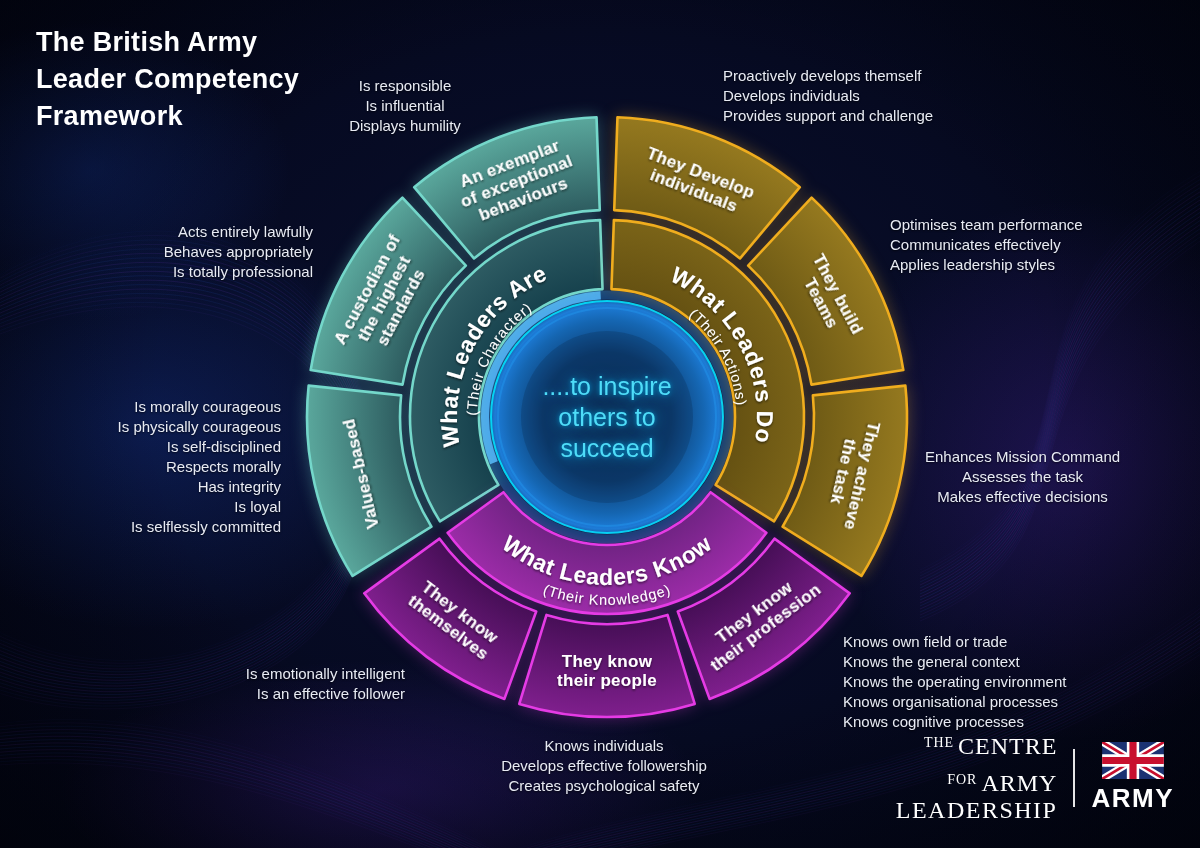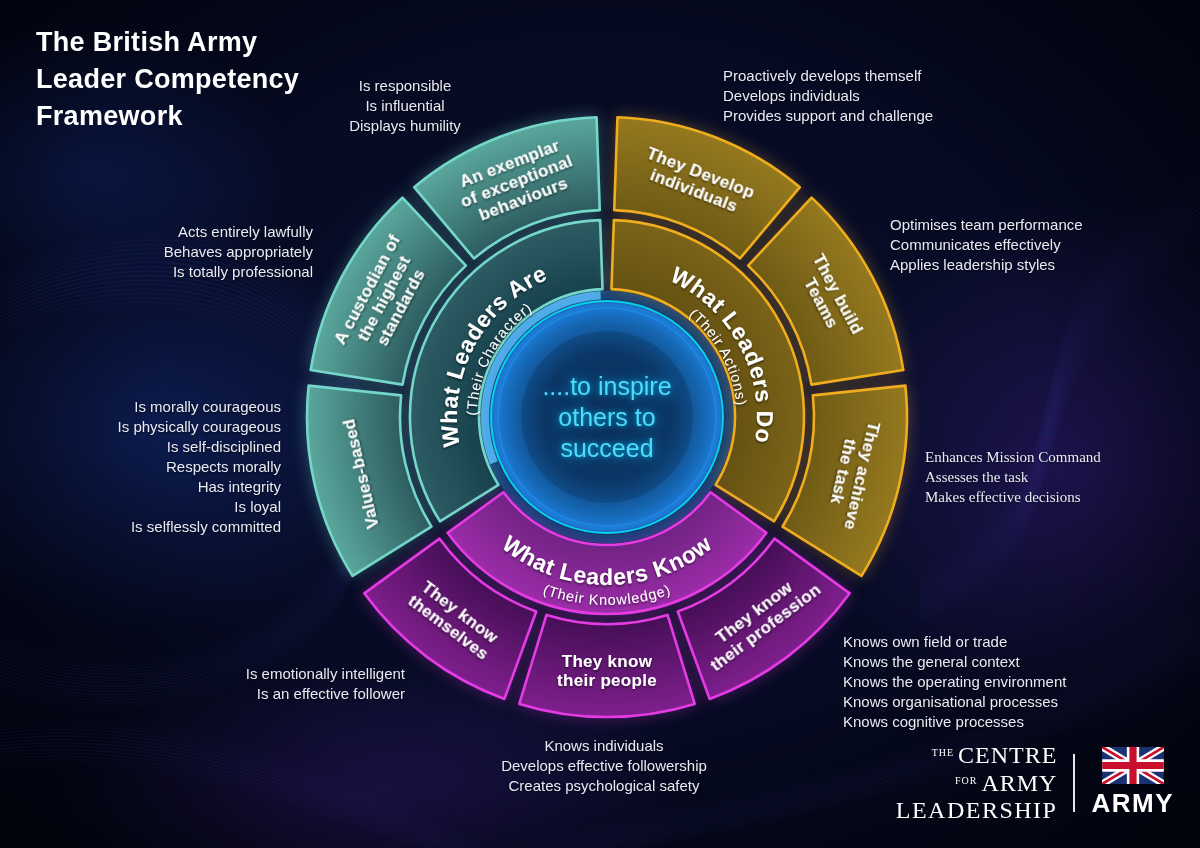--- a/index.html
+++ b/index.html
@@ -15,30 +15,30 @@
   .center-text{position:absolute;left:497px;top:371px;width:220px;text-align:center;
          color:#4edcf8;font-size:25px;line-height:31px;font-weight:500;
          text-shadow:0 0 14px rgba(0,195,255,.8),0 0 4px rgba(0,195,255,.55);}
   .note{position:absolute;color:#e8ebf4;font-size:15px;line-height:20px;font-weight:500;
         text-shadow:0 1px 2px rgba(0,0,0,.65);}
   #note-exemplar{left:295px;top:76px;width:220px;text-align:center;}
   #note-develop{left:723px;top:66px;text-align:left;}
   #note-custodian{left:60px;top:222px;width:253px;text-align:right;}
   #note-teams{left:890px;top:215px;text-align:left;}
   #note-values{left:30px;top:397px;width:251px;text-align:right;}
-  #note-task{left:925px;top:447px;text-align:left;font-family:Liberation Serif, serif;}
+  #note-task{left:925px;top:447px;text-align:center;}
   #note-themselves{left:150px;top:664px;width:255px;text-align:right;}
   #note-people{left:464px;top:736px;width:280px;text-align:center;}
   #note-profession{left:843px;top:632px;text-align:left;}
   .logos{position:absolute;right:26px;bottom:26px;display:flex;align-items:center;gap:16px;}
   .cal{color:#fff;font-family:"Liberation Serif",serif;text-align:right;line-height:1;}
   .cal-line1,.cal-line2{display:flex;justify-content:flex-end;align-items:baseline;gap:4px;}
-  .cal-small{font-size:10px;letter-spacing:1px;position:relative;top:-7px;}
+  .cal-small{font-size:14px;letter-spacing:1px;position:relative;top:-7px;}
   .cal-big{font-size:24px;letter-spacing:1px;}
-  .cal-line2{margin-top:4px;}
+  .cal-line2{margin-top:13px;}
   .cal-line3{font-size:24px;letter-spacing:1.5px;margin-top:3px;}
   .logo-divider{width:2px;height:58px;background:#ffffff;opacity:.9;}
   .army-brand{display:flex;flex-direction:column;align-items:center;gap:4px;}
   .army-word{color:#fff;font-size:26px;font-weight:bold;letter-spacing:1.5px;}
 </style>
 </head>
 <body>
 
 <div class="stage">
 

